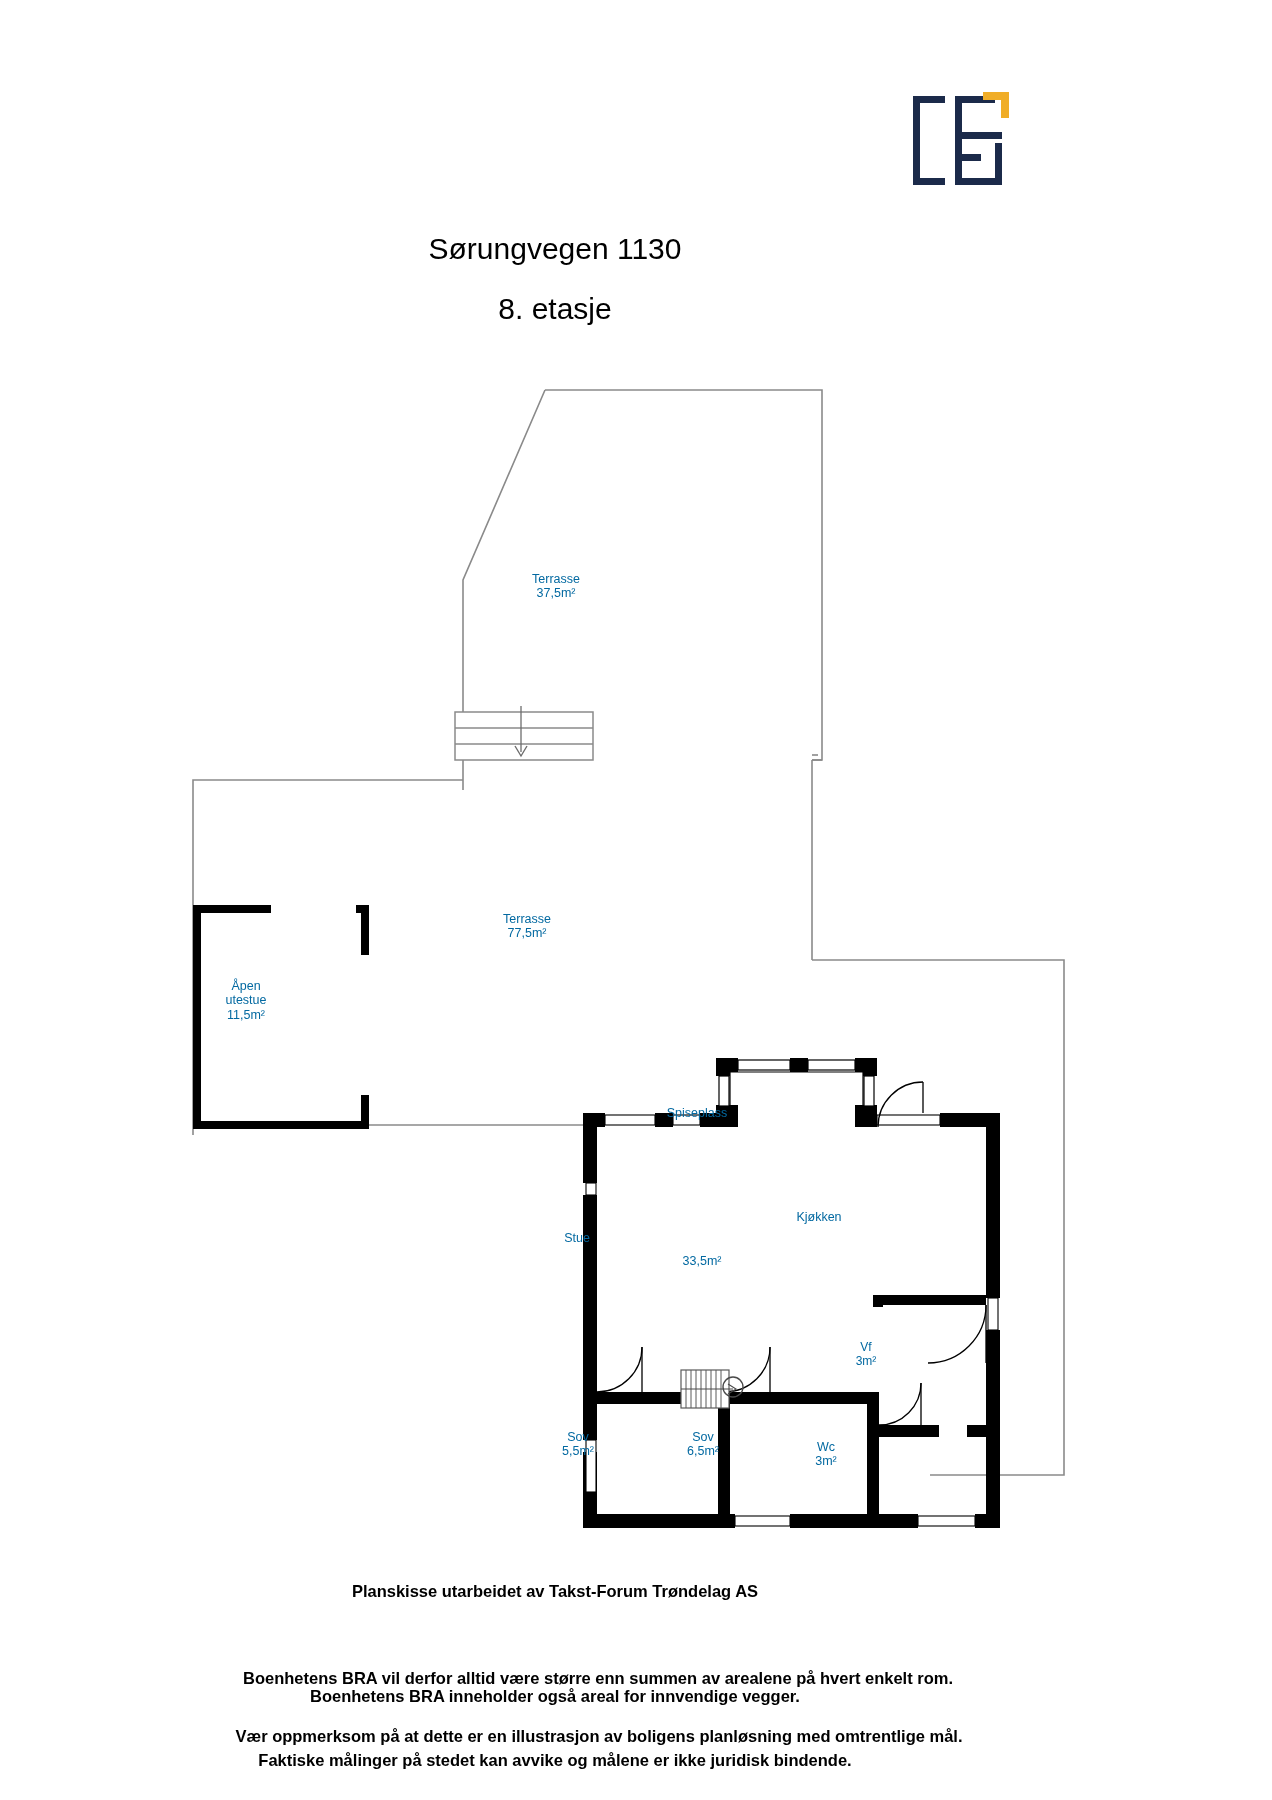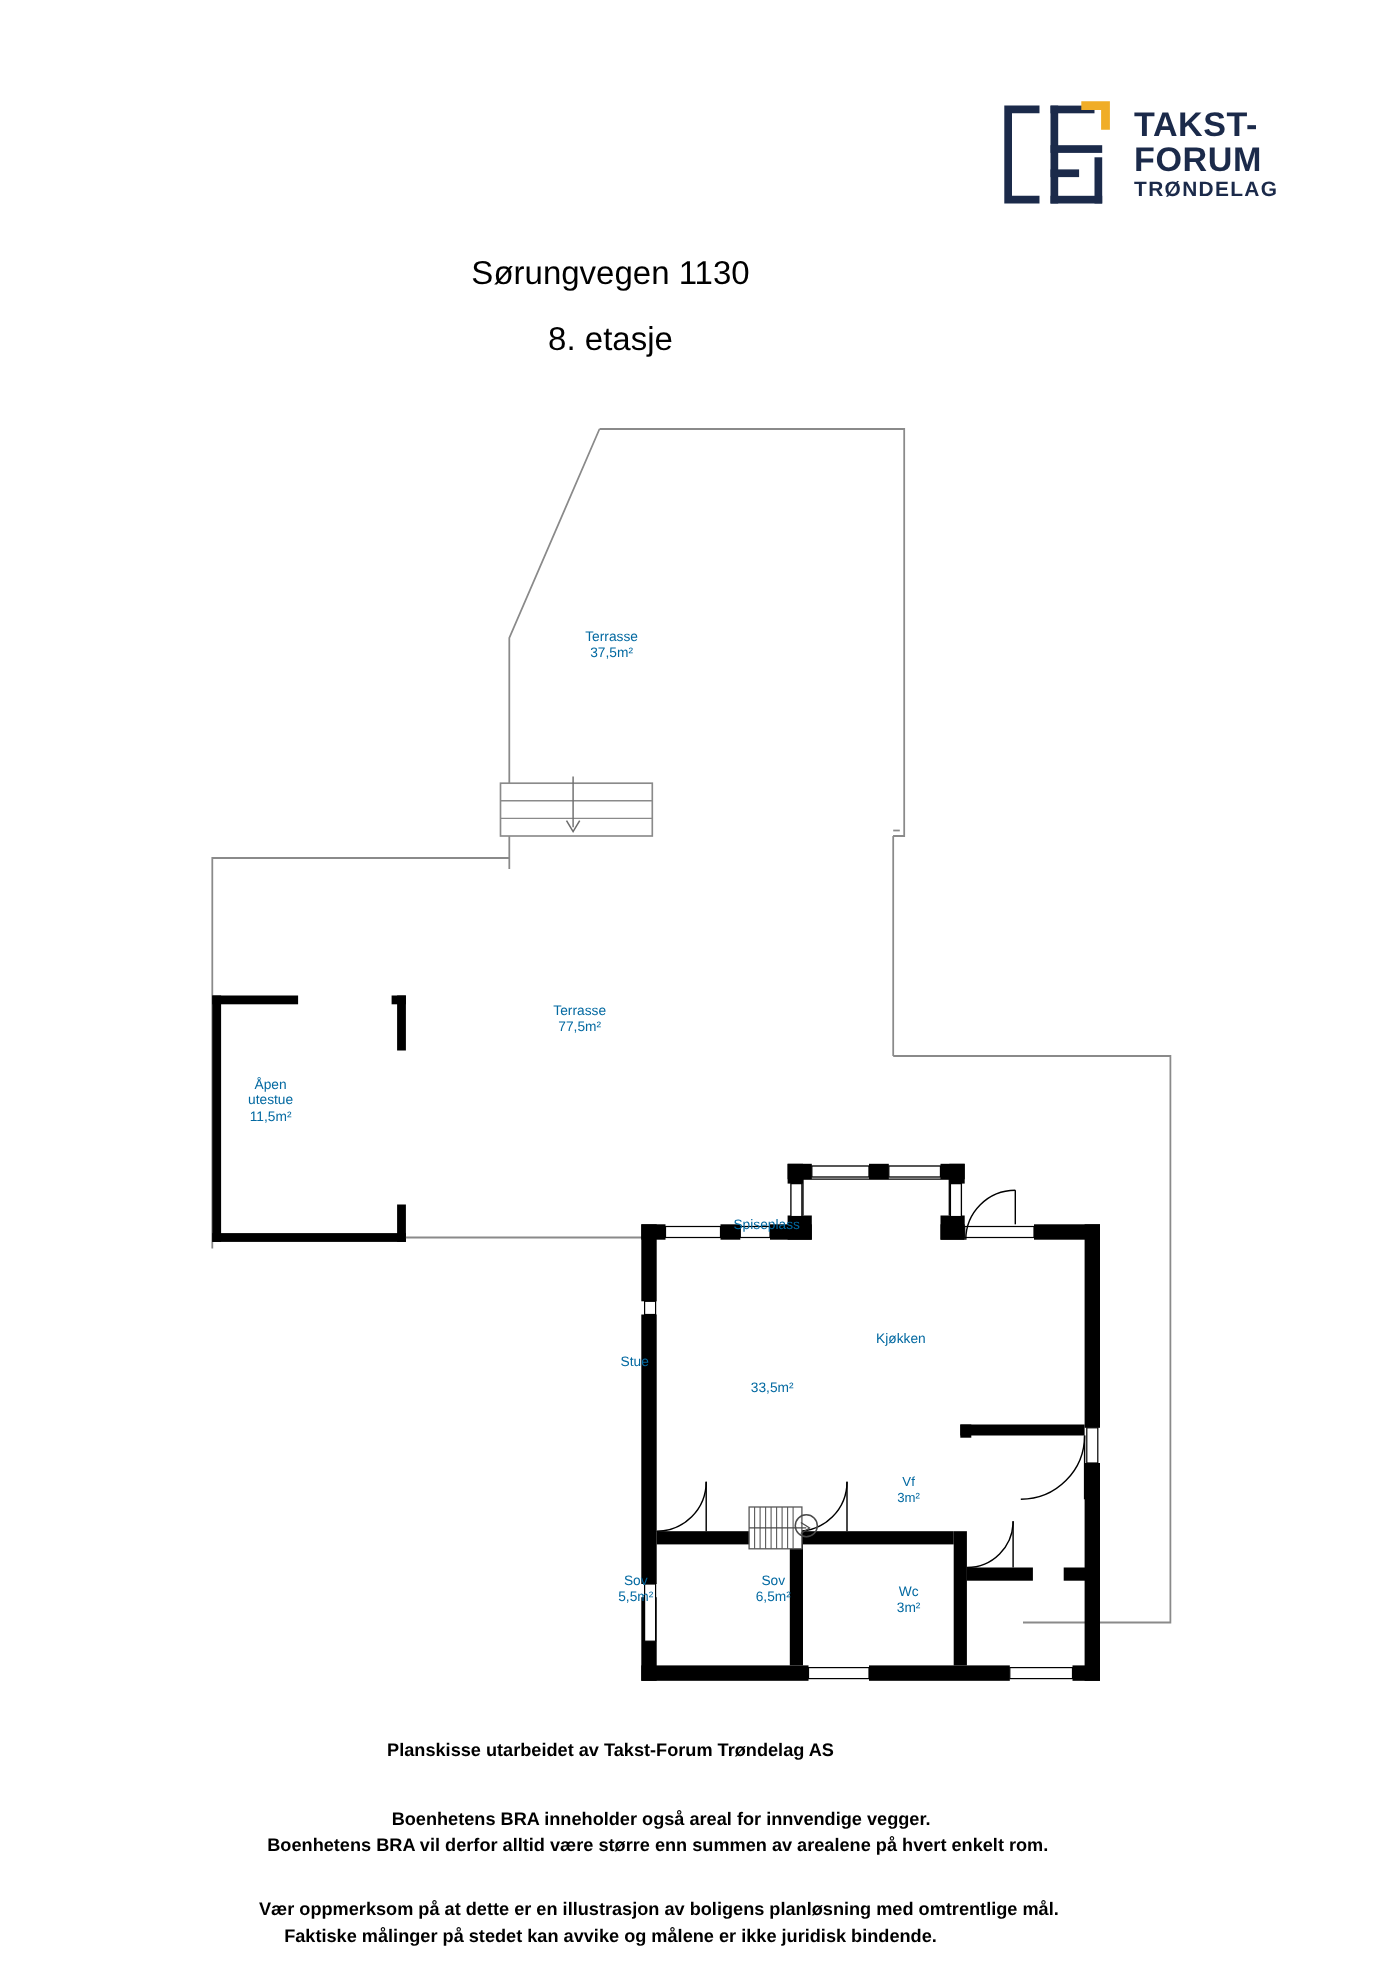--- a/index.html
+++ b/index.html
@@ -77,34 +77,34 @@
 
   
   .rlabel {
     position: absolute;
     text-align: center;
     font-size: 12.5px;
     line-height: 1.15;
     white-space: pre-line;
     color: #0369a1;
   }
-  .rlabel.sm { font-size: 12px; }
+  .rlabel.sm { font-size: 12px; margin-left: 40px; }
 
   
   .foot {
     position: absolute;
     left: 0;
     width: 1110px;
     text-align: center;
     font-size: 16.5px;
     color: #000;
     font-weight: bold;
   }
   #foot-credit { top: 1582px; }
-  #foot-bra1   { top: 1645px; margin-left: 46px; }
+  #foot-bra1   { top: 1687px; }
   #foot-bra2   { top: 1669px; margin-left: 43px; }
   #foot-note1  { top: 1727px; padding-left: 44px; }
   #foot-note2  { top: 1751px; }
 </style>
 </head>
 <body>
 
 <div id="logo">
   <svg id="logo-mark" viewBox="0 0 110 105">
 
@@ -117,25 +117,20 @@
     <rect x="50" y="44" width="47" height="7" fill="#1b2a4a"></rect>
 
     <rect x="50" y="66" width="26" height="7" fill="#1b2a4a"></rect>
 
     <rect x="90" y="55" width="7" height="42" fill="#1b2a4a"></rect>
 
     <rect x="50" y="90" width="47" height="7" fill="#1b2a4a"></rect>
 
     <path d="M78 4 H104 V30 H96 V12 H78 Z" fill="#f0ad27"></path>
   </svg>
-  <div id="logo-words">
-    <div class="logo-line1">TAKST-</div>
-    <div class="logo-line2">FORUM</div>
-    <div class="logo-line3">TRØNDELAG</div>
-  </div>
 </div>
 
 <div id="page-title">Sørungvegen 1130</div>
 <div id="page-subtitle">8. etasje</div>
 
 <svg id="plan" viewBox="0 0 1272 1800">
 
   <g fill="none" stroke="#8a8a8a" stroke-width="1.6">
 
     <path d="M545 390 H822 V760 H812 V760"></path>

